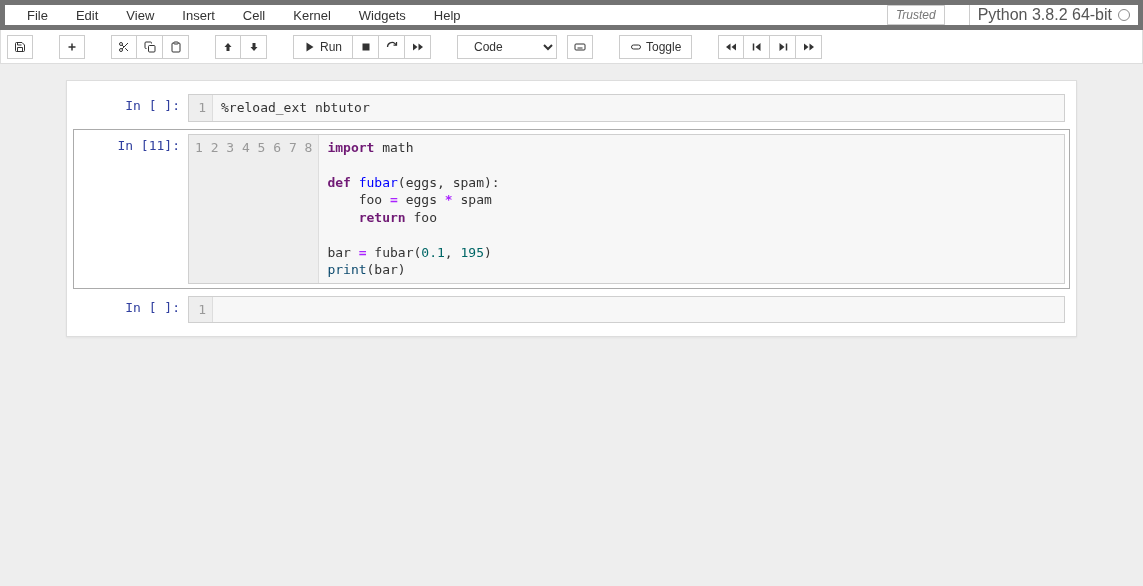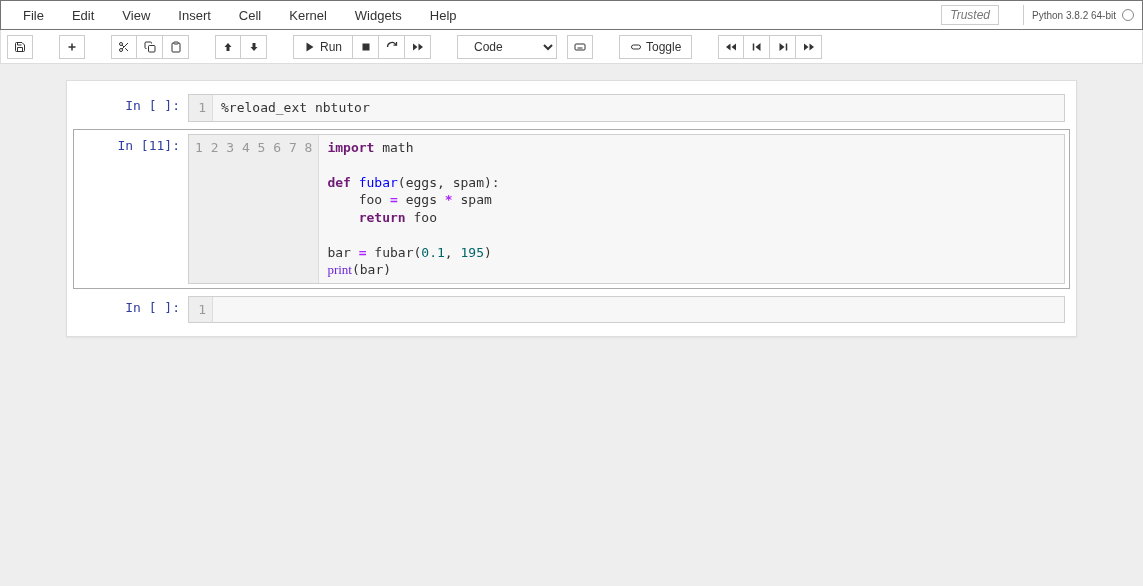--- a/index.html
+++ b/index.html
@@ -1,42 +1,42 @@
 <!DOCTYPE html>
 <html><head>
 <meta charset="utf-8">
 <style>
   * { box-sizing: border-box; margin: 0; padding: 0; }
   body { font-family: "Helvetica Neue", Helvetica, Arial, sans-serif; font-size: 13px; background: #eee; color: #333; }
-  .menubar { background: #fff; border: 1px solid #737373; display: flex; align-items: center; height: 30px; padding: 0 8px; }
+  .menubar { background: #fff; border: 5px solid #737373; display: flex; align-items: center; height: 30px; padding: 0 8px; }
   .menu-item { padding: 4px 14px; cursor: pointer; color: #333; }
   .menu-spacer { flex: 1; }
   .trusted { border: 1px solid #ccc; padding: 2px 8px; color: #777; font-size: 12px; margin-right: 16px; font-style: italic; }
   .kernel-divider { width: 1px; height: 20px; background: #ccc; margin: 0 8px; }
-  .kernel-name { color: #555; font-size: 10px; margin-right: 6px; }
+  .kernel-name { color: #555; font-size: 16px; margin-right: 6px; }
   .kernel-indicator { width: 12px; height: 12px; border: 1.5px solid #888; border-radius: 50%; }
   .toolbar { background: #fff; border: 1px solid #ddd; border-top: none; display: flex; align-items: center; height: 34px; padding: 0 6px; gap: 4px; }
   .btn-group { display: flex; gap: 0; margin-right: 22px; align-items: flex-end; }
   .btn { border: 1px solid #ccc; background: #fff; height: 24px; min-width: 26px; display: flex; align-items: center; justify-content: center; cursor: pointer; padding: 0 6px; color: #333; font-size: 12px; }
   .btn + .btn { border-left: none; }
   .btn svg { width: 12px; height: 12px; }
   .btn-text { padding: 0 10px; gap: 4px; }
   .select-celltype { border: 1px solid #ccc; height: 24px; width: 100px; font-size: 12px; background: #fff; color: #333; padding: 0 12px; }
   .notebook-wrapper { padding: 16px 0 40px 0; }
   .notebook { background: #fff; border: 1px solid #ddd; margin: 0 auto; width: 1011px; box-shadow: 0 1px 2px rgba(0,0,0,0.05); padding: 6px; }
   .cell { display: flex; margin: 2px 0; padding: 4px; border: 1px solid transparent; }
   .cell.selected { border: 1px solid #ababab; }
   .cell.selected::before { content: ""; width: 5px; background: #42A5F5; margin-right: -5px; position: relative; left: -4px; top: -4px; height: calc(100% + 8px); }
   .prompt { width: 110px; text-align: right; padding: 4px 8px 0 0; font-family: monospace; color: #303F9F; font-size: 13px; flex-shrink: 0; }
   .input-area { flex: 1; border: 1px solid #cfcfcf; background: #f7f7f7; display: flex; }
   .gutter { background: #eee; border-right: 1px solid #ddd; padding: 4px 6px; text-align: right; font-family: monospace; color: #999; font-size: 13px; line-height: 1.35; min-width: 24px; }
   .code { padding: 4px 8px; font-family: monospace; font-size: 13px; line-height: 1.35; white-space: pre; color: #333; flex: 1; }
   .cm-keyword { color: #701a75; font-weight: bold; }
   .cm-def { color: #0000ff; }
-  .cm-builtin { color: #6d28d9; font-family: Liberation Serif, serif; }
+  .cm-builtin { color: #0c4a6e; }
   .cm-num { color: #006666; }
   .cm-op { color: #AA22FF; font-weight: bold; }
 </style>
 </head>
 <body>
 
 <div class="menubar">
   <div class="menu-item">File</div>
   <div class="menu-item">Edit</div>
   <div class="menu-item">View</div>

